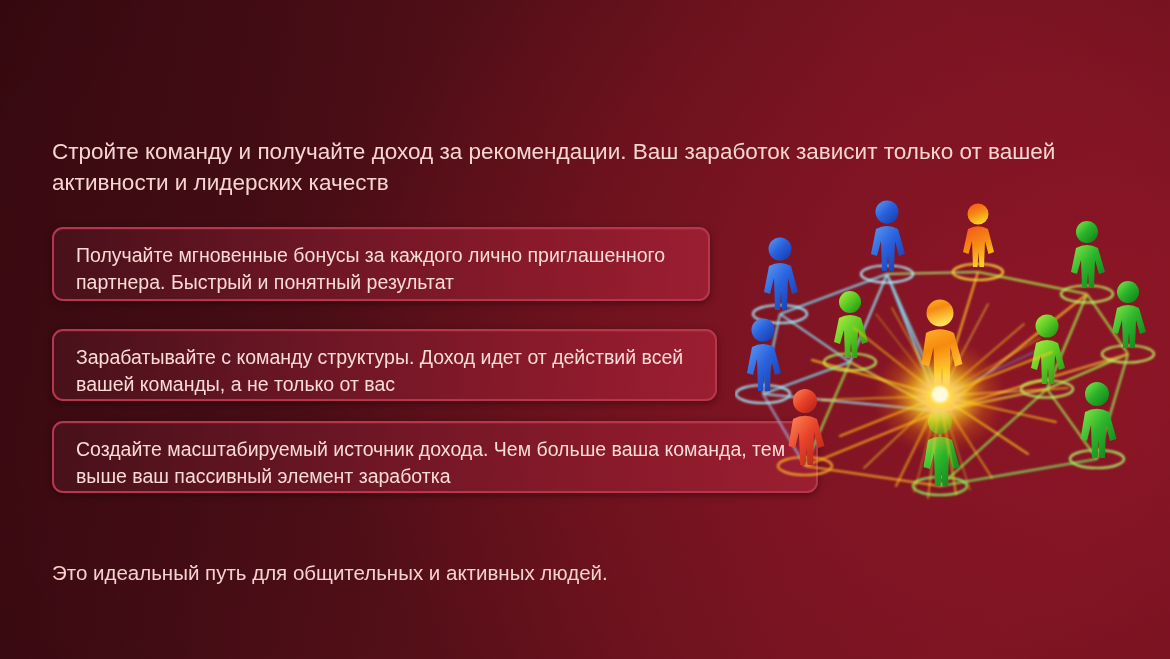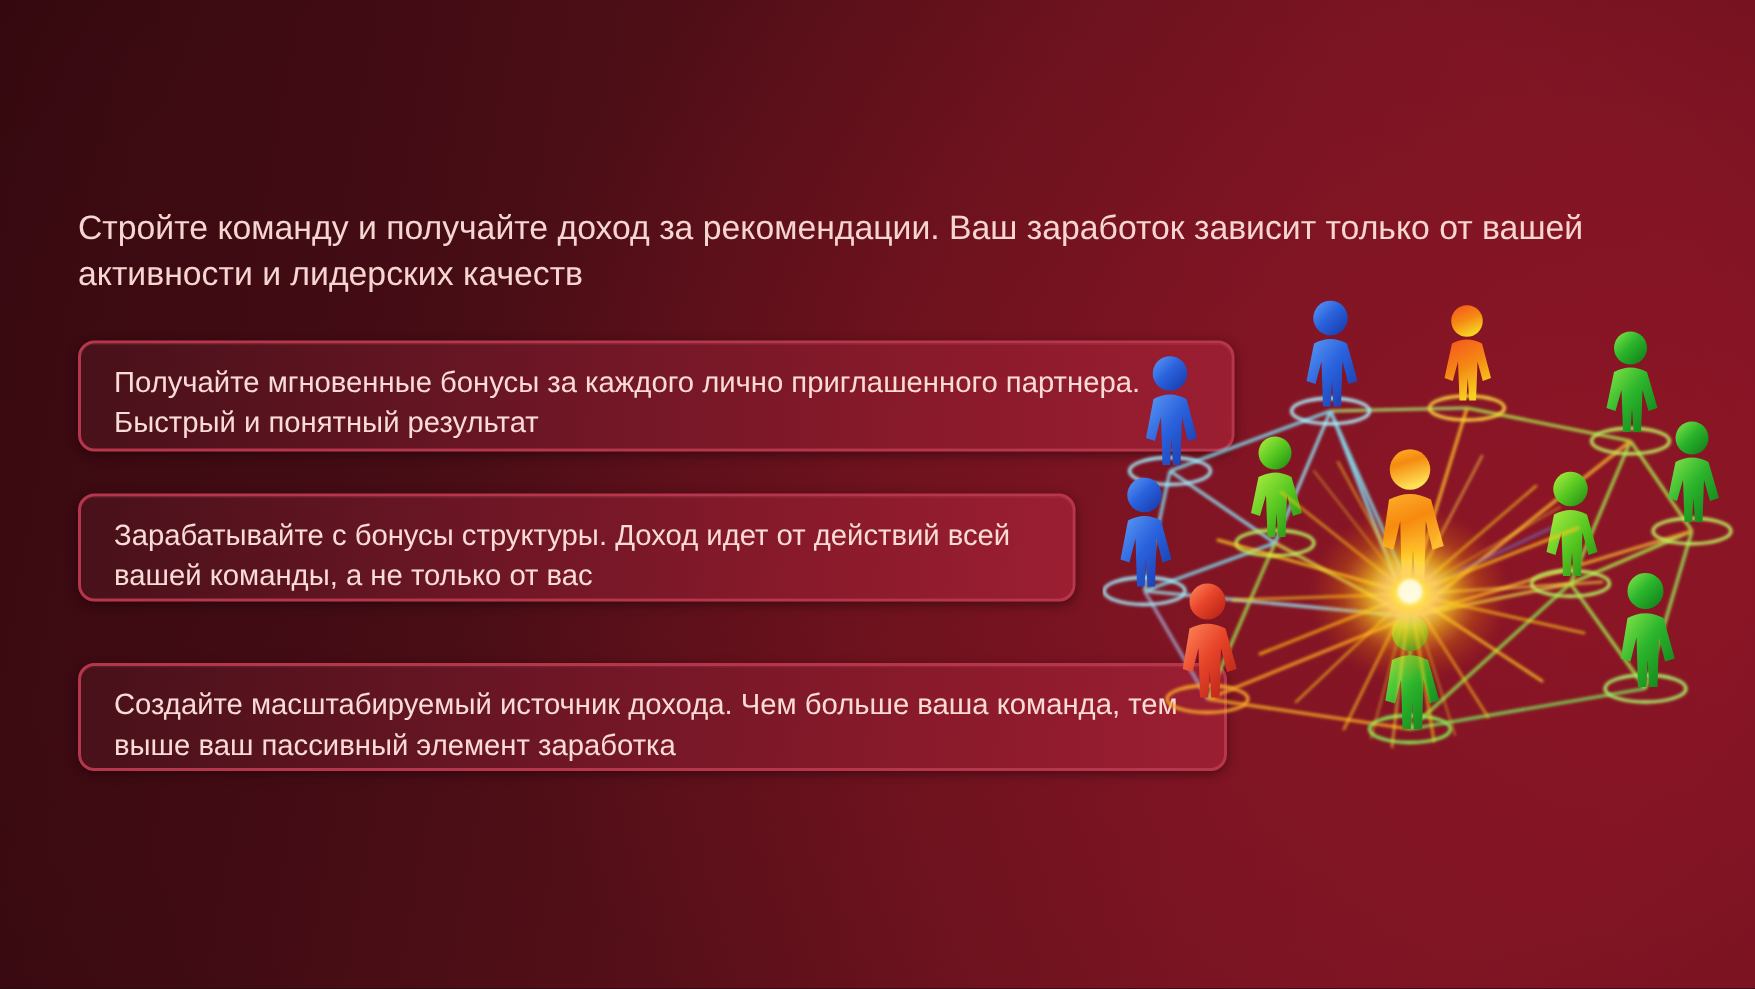--- a/index.html
+++ b/index.html
@@ -68,23 +68,23 @@
     background: linear-gradient(95deg, #48111a 0%, #6d1625 40%, #8a1a2b 75%, #9b1e31 100%);
     box-shadow: 0 2px 7px rgba(0,0,0,0.40), inset 0 1px 0 rgba(255,255,255,0.05);
     padding: 13px 20px 13px 22px;
   }
   .callout-text {
     display: block;
     font-size: 19.5px;
     line-height: 27px;
     color: #fadbd6;
   }
-  #callout-0 { top: 227px; width: 771px; height: 74px; }
+  #callout-0 { top: 227px; width: 658px; height: 74px; }
   #callout-1 { top: 329px; width: 665px; height: 72px; }
-  #callout-2 { top: 442px; width: 766px; height: 72px; }
+  #callout-2 { top: 421px; width: 766px; height: 72px; }
 
   
   #network {
     position: absolute;
     left: 735px;
     top: 196px;
     width: 435px;
     height: 368px;
   }
   #network svg { display: block; width: 100%; height: 100%; }
@@ -97,28 +97,29 @@
   <div id="vignette"></div>
 
 
   <p id="subtitle">Стройте команду и получайте доход за рекомендации. Ваш заработок зависит только от вашей активности и лидерских качеств</p>
 
   <div class="callout" id="callout-0">
     <span class="callout-text">Получайте мгновенные бонусы за каждого лично приглашенного партнера. Быстрый и понятный результат</span>
   </div>
 
   <div class="callout" id="callout-1">
-    <span class="callout-text">Зарабатывайте с бонусы структуры. Доход идет от действий всей вашей команды, а не только от вас</span>
+    <span class="callout-text">Зарабатывайте с команду структуры. Доход идет от действий всей вашей команды, а не только от вас</span>
   </div>
 
   <div class="callout" id="callout-2">
     <span class="callout-text">Создайте масштабируемый источник дохода. Чем больше ваша команда, тем выше ваш пассивный элемент заработка</span>
   </div>
 
   <p id="footer">
+    <span class="ln">Это идеальный путь для общительных и активных людей.</span>
   </p>
 
   <div id="network">
     <svg viewBox="0 0 435 368" xmlns="http://www.w3.org/2000/svg">
       <defs>
         <linearGradient id="gBlue" x1="0" y1="0" x2="1" y2="1">
           <stop offset="0%" stop-color="#5f9bf5"></stop>
           <stop offset="45%" stop-color="#2a63dd"></stop>
           <stop offset="100%" stop-color="#1536a8"></stop>
         </linearGradient>

